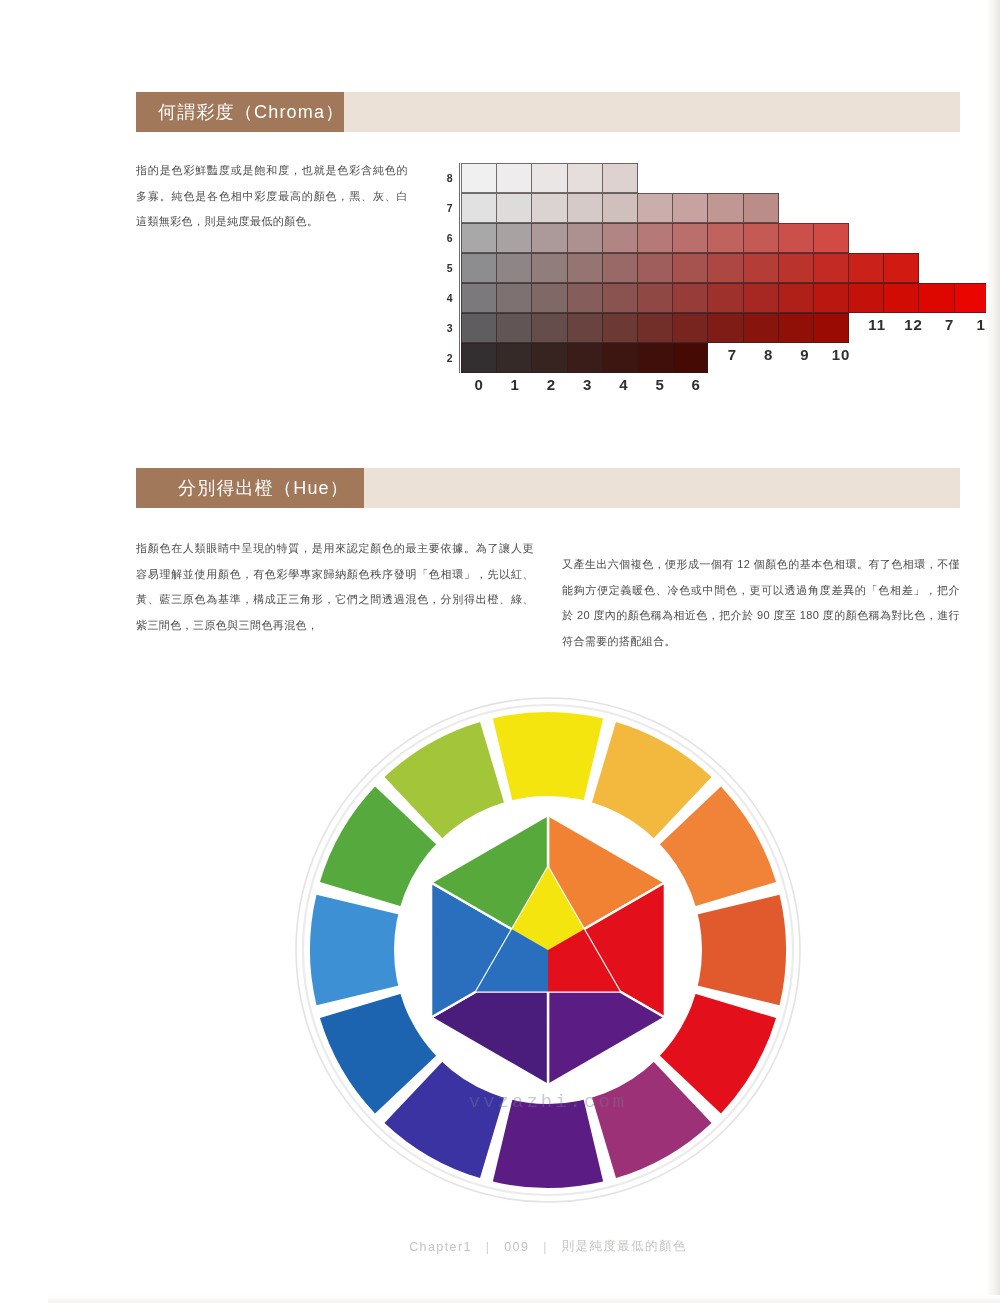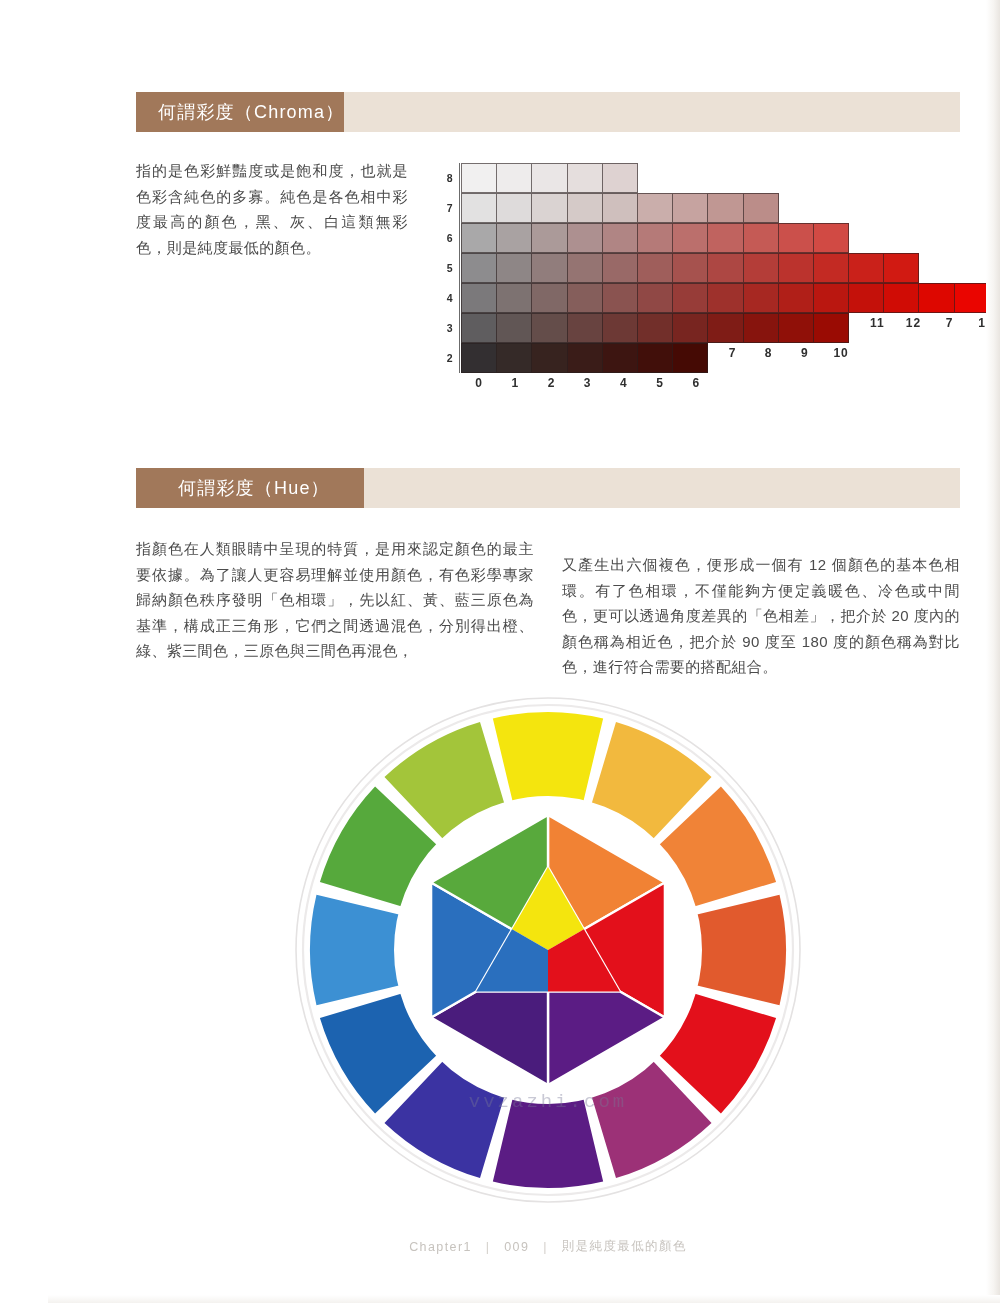--- a/index.html
+++ b/index.html
@@ -47,21 +47,21 @@
 
   #band-chroma{left:88px;top:92px;width:824px;}
   #band-chroma .band-tab{width:208px;}
   #band-hue{left:88px;top:468px;width:824px;}
   #band-hue .band-tab{width:228px;padding-left:42px;}
 
   
   .para{
     position:absolute;
     color:#4b4b4b;
-    font-size:15px;
+    font-size:11px;
     line-height:25.5px;
     letter-spacing:.4px;
     text-align:justify;
     text-justify:inter-character;
   }
   #chroma-text{left:88px;top:158px;width:272px;}
   #hue-text-left{left:88px;top:536px;width:398px;}
   #hue-text-right{left:514px;top:552px;width:398px;}
 
   
@@ -71,21 +71,21 @@
   .cc-row{position:absolute;height:30px;display:flex;}
   .cc-cell{width:36.2px;height:30px;box-sizing:border-box;
            border:1px solid rgba(40,30,30,.62);margin-left:-1px;}
   .cc-cell:first-child{margin-left:0;}
   .cc-ylab{
     position:absolute;left:-18px;width:14px;height:30px;
     display:flex;align-items:center;justify-content:center;
     font-size:10.5px;color:#2f2f2f;font-weight:700;letter-spacing:.5px;
   }
   .cc-xlab{
-    position:absolute;font-size:12px;color:#2f2f2f;font-weight:700;
+    position:absolute;font-size:15px;color:#2f2f2f;font-weight:700;
     width:36.2px;text-align:center;letter-spacing:1px;
   }
 
   
   #color-wheel{
     position:absolute;left:243px;top:693px;width:514px;height:514px;
   }
   #color-wheel svg{display:block;width:100%;height:100%;}
   .watermark{
     position:absolute;left:0;top:398px;width:100%;
@@ -224,21 +224,21 @@
       <div class="cc-xlab" style="top: 183px; left: 325.8px;">9</div>
       <div class="cc-xlab" style="top: 183px; left: 362px;">10</div>
       <div class="cc-xlab" style="top: 153px; left: 398.2px;">11</div>
       <div class="cc-xlab" style="top: 153px; left: 434.4px;">12</div>
       <div class="cc-xlab" style="top: 153px; left: 470.6px;">7</div>
       <div class="cc-xlab" style="top: 153px; left: 506.8px;">14</div>
     </div>
 
   <div class="band" id="band-hue">
     <div class="band-tab">
-      <span class="band-tab-text">何謂彩度（Hue）</span>
+      <span class="band-tab-text">分別得出橙（Hue）</span>
     </div>
   </div>
 
   <div class="para" id="hue-text-left">指顏色在人類眼睛中呈現的特質，是用來認定顏色的最主要依據。為了讓人更容易理解並使用顏色，有色彩學專家歸納顏色秩序發明「色相環」，先以紅、黃、藍三原色為基準，構成正三角形，它們之間透過混色，分別得出橙、綠、紫三間色，三原色與三間色再混色，</div>
   <div class="para" id="hue-text-right">又產生出六個複色，便形成一個有 12 個顏色的基本色相環。有了色相環，不僅能夠方便定義暖色、冷色或中間色，更可以透過角度差異的「色相差」，把介於 20 度內的顏色稱為相近色，把介於 90 度至 180 度的顏色稱為對比色，進行符合需要的搭配組合。</div>
 
   <div id="color-wheel">
     <svg viewBox="0 0 514 514">
       <defs>
         <radialGradient id="ringShadow" cx="50%" cy="50%" r="50%">

